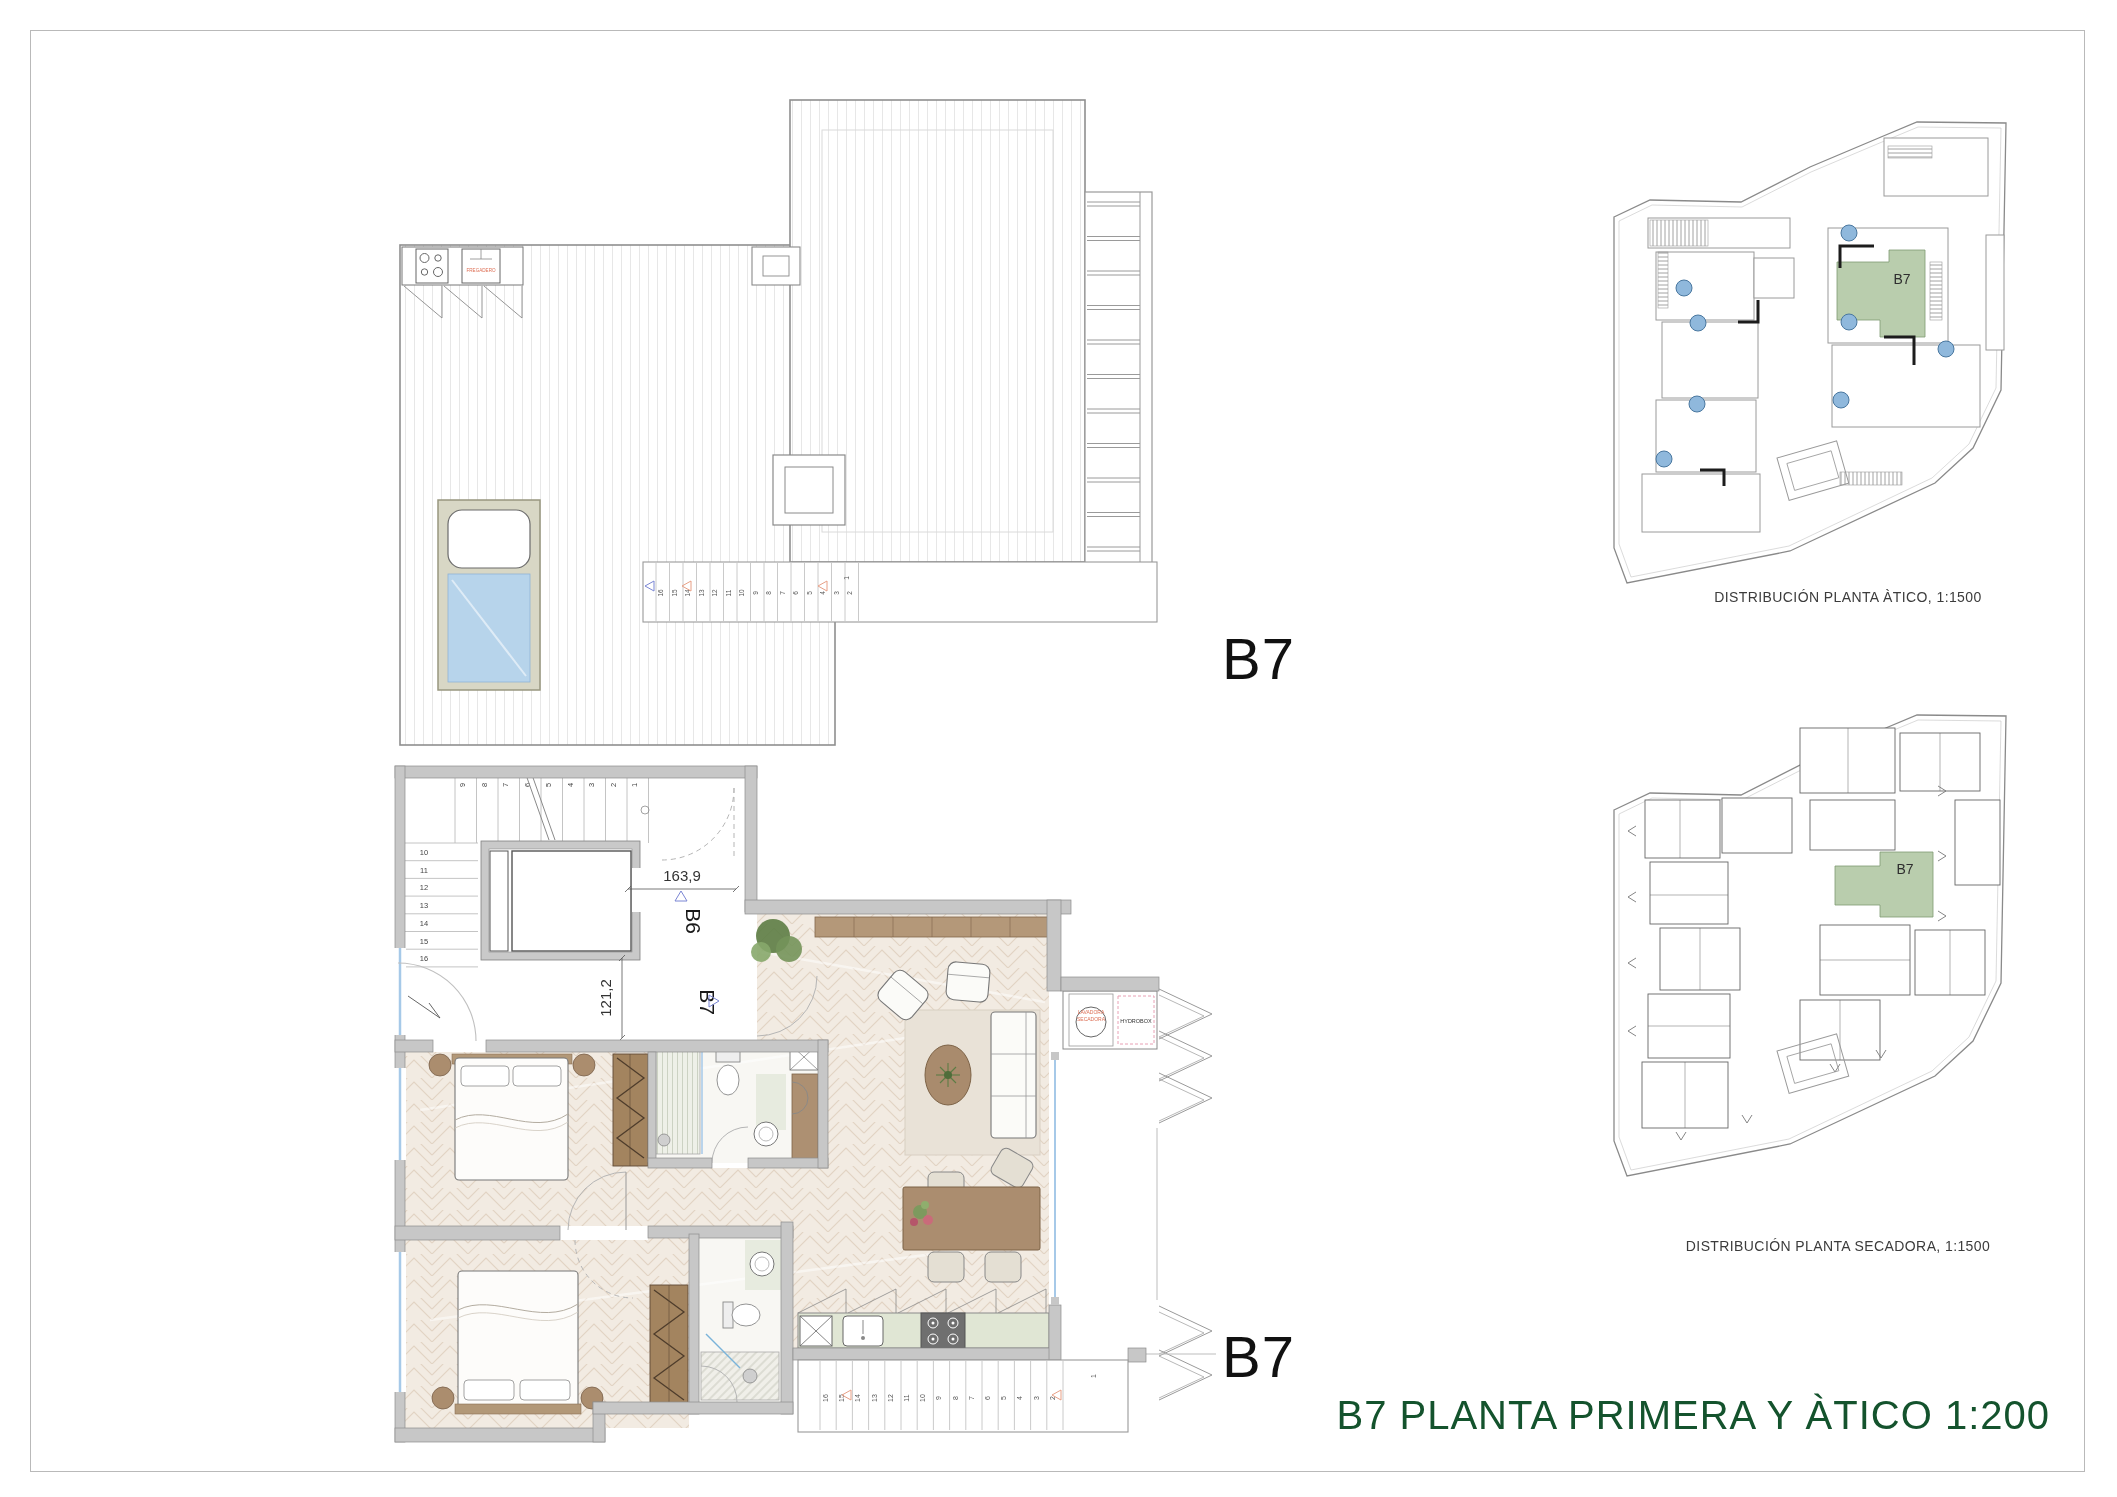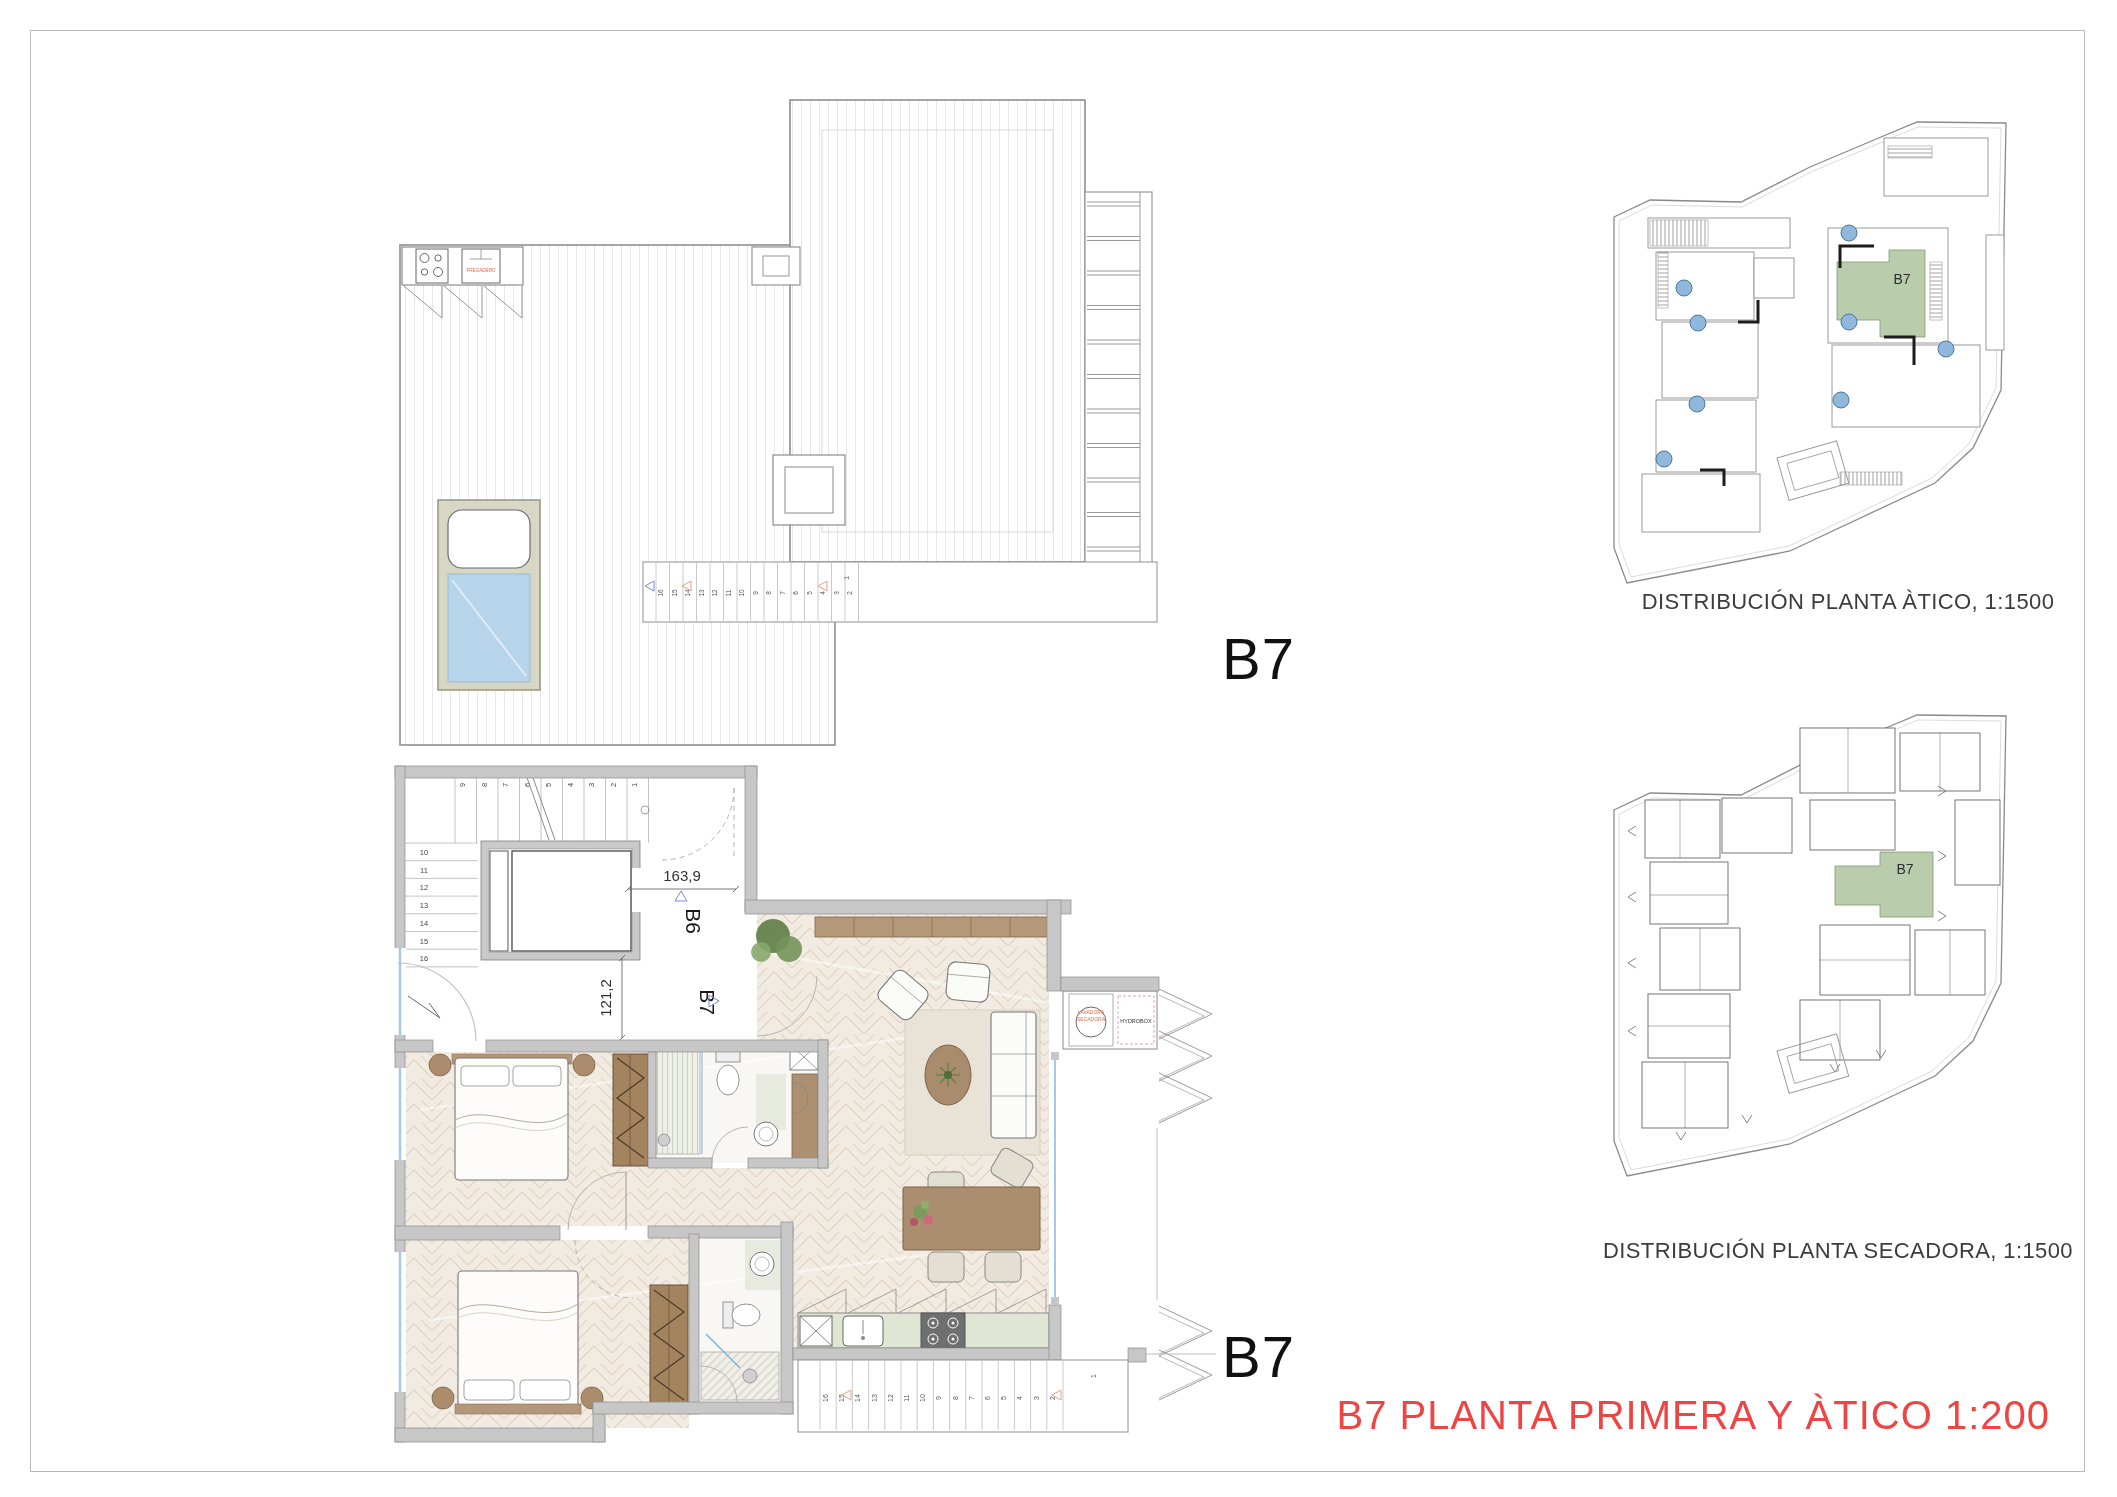--- a/index.html
+++ b/index.html
@@ -2,22 +2,22 @@
 <html><head>
 <meta charset="utf-8">
 <style>
   html,body{margin:0;padding:0;background:#fff;}
   #canvas{position:relative;width:2117px;height:1497px;background:#ffffff;overflow:hidden;
           font-family:"Liberation Sans",sans-serif;}
   #page-frame{position:absolute;left:30px;top:30px;width:2053px;height:1440px;
               border:1.5px solid #b9b9b9;}
   svg{position:absolute;left:0;top:0;}
   .big-label{position:absolute;font-size:58px;color:#111;letter-spacing:1px;line-height:1;}
-  .caption{position:absolute;font-size:22px;color:#3c3c3c;letter-spacing:0.4px;transform:translateX(-50%);white-space:nowrap;}
-  #sheet-title{position:absolute;right:67px;top:1393px;font-size:40px;color:#ef4444;letter-spacing:1px;white-space:nowrap;}
+  .caption{position:absolute;font-size:14px;color:#3c3c3c;letter-spacing:0.4px;transform:translateX(-50%);white-space:nowrap;}
+  #sheet-title{position:absolute;right:67px;top:1393px;font-size:40px;color:#14532d;letter-spacing:1px;white-space:nowrap;}
   text{font-family:"Liberation Sans",sans-serif;}
 </style>
 </head>
 <body>
 
 <div id="canvas">
 <div id="page-frame"></div>
 
 <svg width="2117" height="1497" viewBox="0 0 2117 1497">
 <defs>

